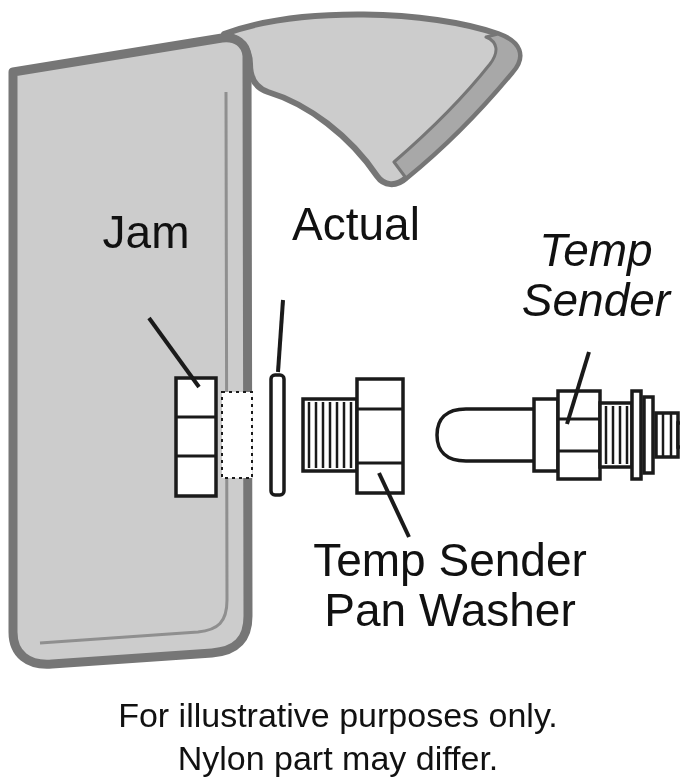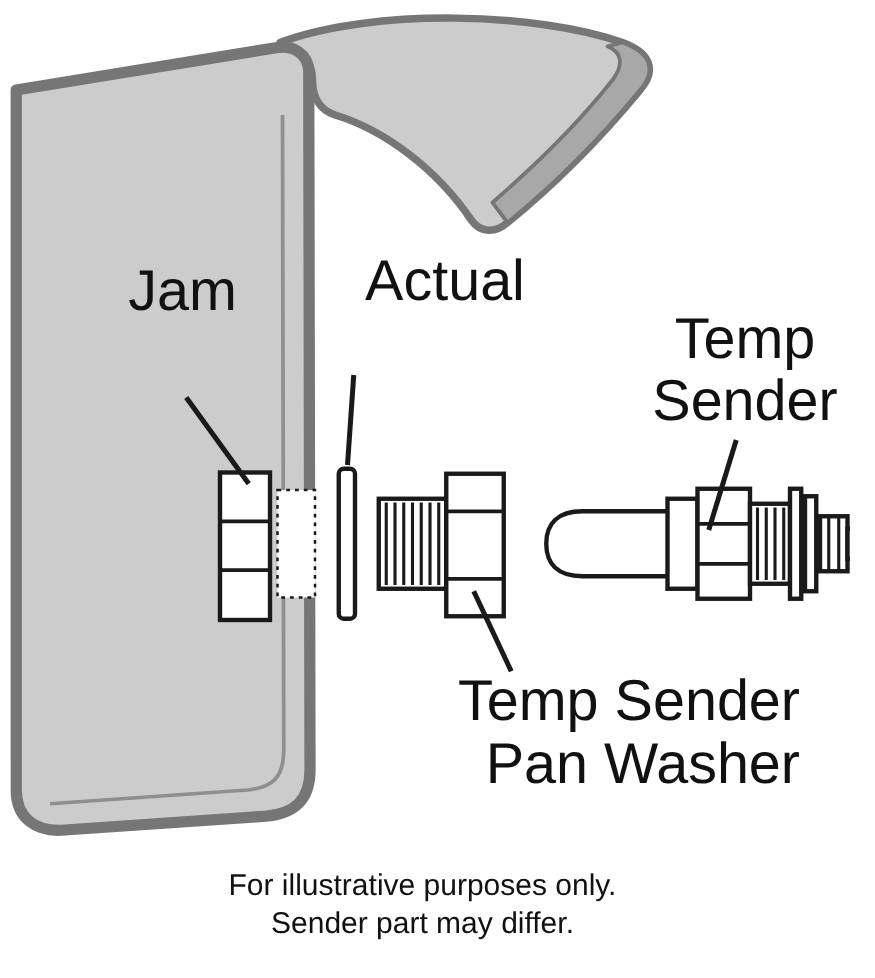--- a/index.html
+++ b/index.html
@@ -28,21 +28,21 @@
     text-align:center;
     line-height:1.08;
     font-size:46px;
     font-weight:400;
     white-space:nowrap;
   }
   .caption{
     position:absolute;
     color:var(--text);
     text-align:center;
-    font-size:24px;
+    font-size:34px;
     line-height:1.25;
     white-space:nowrap;
   }
 </style>
 </head>
 <body>
 
 <div class="canvas">
 
   <svg width="700" height="782" viewBox="0 0 700 782">
@@ -131,28 +131,28 @@
   </svg>
 
   <div class="label" style="left:66px;top:208px;width:160px;">
     <div>Jam</div>
   </div>
 
   <div class="label" style="left:246px;top:200px;width:220px;">
     <div>Actual</div>
   </div>
 
-  <div class="label" style="left:496px;top:246px;width:200px;">
+  <div class="label" style="left:496px;top:226px;width:200px;font-style:italic;">
     <div>Temp</div>
     <div>Sender</div>
   </div>
 
-  <div class="label" style="left:280px;top:536px;width:360px;text-align:right;">
+  <div class="label" style="left:270px;top:536px;width:360px;">
     <div>Temp Sender</div>
     <div>Pan Washer</div>
   </div>
 
   <div class="caption" style="left:118px;top:694px;width:440px;">
     <div>For illustrative purposes only.</div>
-    <div>Sender part may differ.</div>
+    <div>Nylon part may differ.</div>
   </div>
 
 </div>
 
 </body></html>

